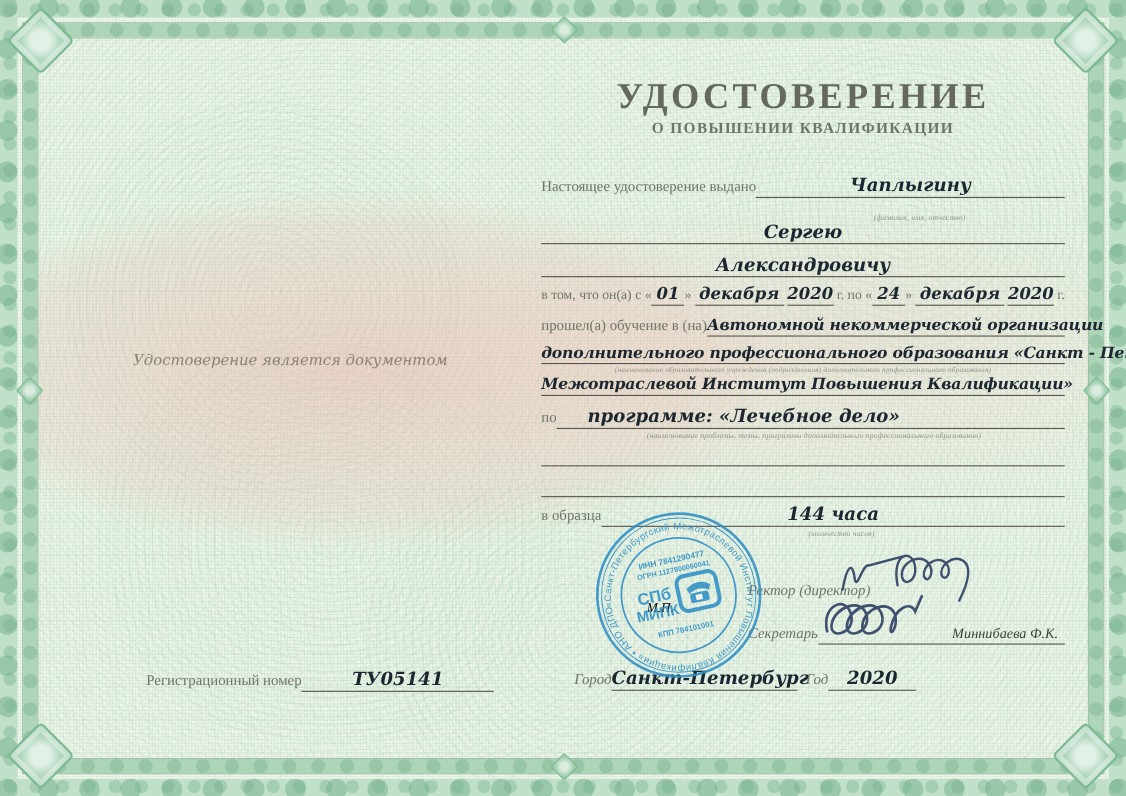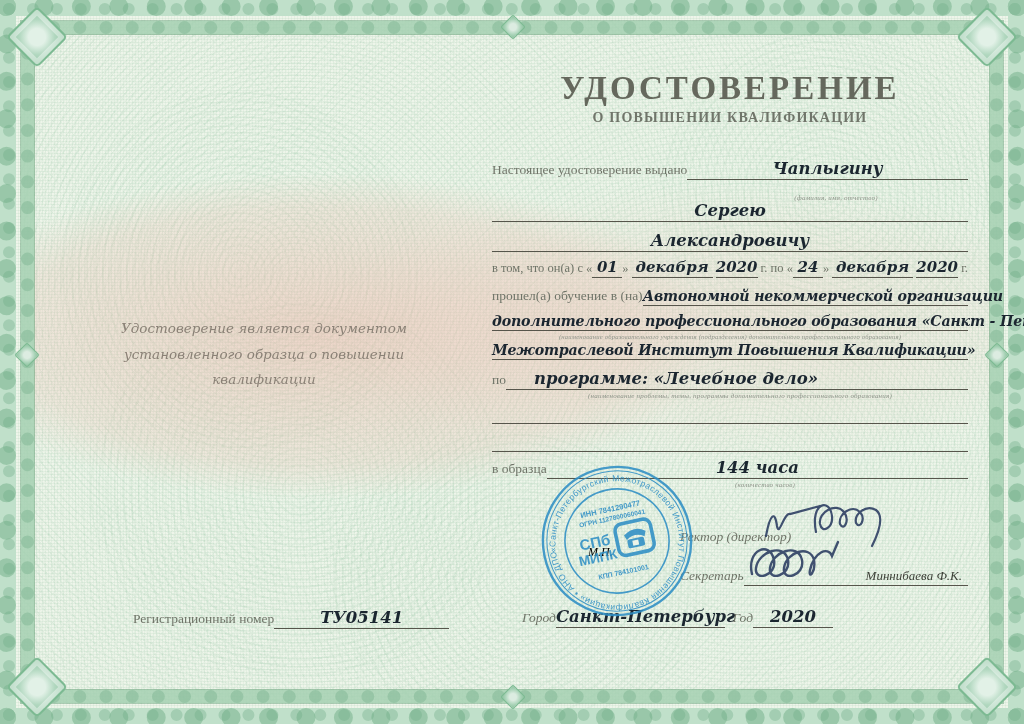--- a/index.html
+++ b/index.html
@@ -103,21 +103,20 @@
   <div class="dmd dmd-tr"></div>
   <div class="dmd dmd-bl"></div>
   <div class="dmd dmd-br"></div>
   <div class="dmd-s dmd-t"></div>
   <div class="dmd-s dmd-b"></div>
   <div class="dmd-s dmd-l"></div>
   <div class="dmd-s dmd-r"></div>
 
   <div id="side-note">
     <div>Удостоверение является документом</div>
-    <div>установленного образца о повышении квалификации</div>
   </div>
 
   <div id="reg-row">
     <span class="lbl printed">Регистрационный номер</span>
     <span class="fill hand" style="max-width:175px;">ТУ05141</span>
   </div>
 
   <div id="form">
     <div class="title">УДОСТОВЕРЕНИЕ</div>
     <div class="subtitle">О ПОВЫШЕНИИ КВАЛИФИКАЦИИ</div>

